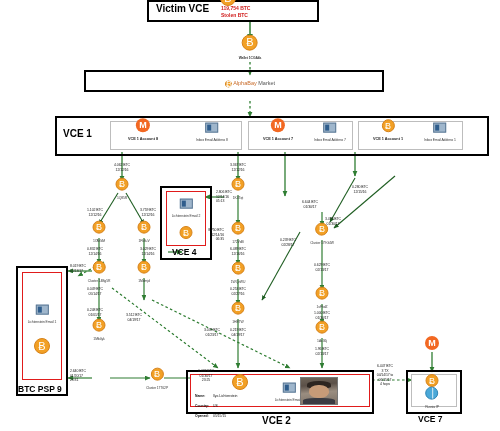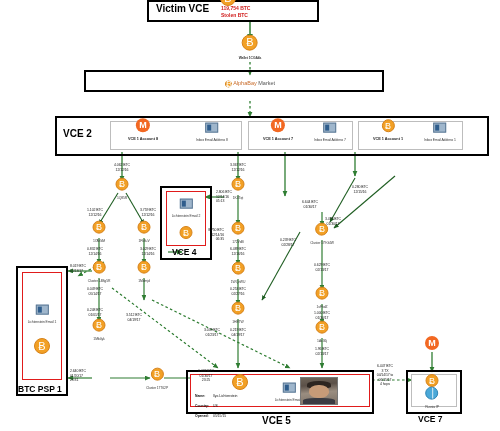--- a/index.html
+++ b/index.html
@@ -313,21 +313,21 @@
   </div>
 
   <div class="box" style="left:84px; top:70px; width:300px; height:22px;"></div>
   <div id="alphabay" style="left:250px; top:84px;">
     <span class="coin" style="width:7px;height:7px;vertical-align:middle;"></span>
     <span>AlphaBay</span>
     <span class="ab-mk">Market</span>
   </div>
 
   <div class="box" style="left:55px; top:116px; width:434px; height:40px;"></div>
-  <div class="box-title sec-title" style="left:63px; top:128px;">VCE 2</div>
+  <div class="box-title sec-title" style="left:63px; top:128px;">VCE 1</div>
 
   <div class="acct-card" style="left:110px; top:121px; width:132px; height:29px;"></div>
   <div class="node" style="left:143px; top:130px;">
     <span class="monero"></span>
     <div class="cardlabel">VCE 1 Account 8</div>
   </div>
   <div class="node" style="left:212px; top:130px;">
     <span class="mail"></span>
     <div class="nlabel">Inbox Email Address 8</div>
   </div>
@@ -367,21 +367,21 @@
   <div class="box" style="left:16px; top:266px; width:52px; height:130px;"></div>
   <div class="redbox" style="left:22px; top:272px; width:40px; height:108px;"></div>
   <div class="node" style="left:42px; top:312px;">
     <span class="mail"></span>
     <div class="nlabel">Lichtenstein
 Email 1</div>
   </div>
   <div class="node" style="left:42px; top:348px;">
     <span class="coin big"></span>
   </div>
-  <div class="box-title sec-title sm" style="left:18px; top:384px;">BTC PSP 1</div>
+  <div class="box-title sec-title sm" style="left:18px; top:384px;">BTC PSP 9</div>
 
   <div class="box" style="left:186px; top:370px; width:188px; height:44px;"></div>
   <div class="redbox" style="left:190px; top:374px; width:180px; height:33px;"></div>
   <div class="vce5-info" style="left:195px; top:389px;">
     <div class="info-row">
       <span class="info-k">Name:</span>
       <span>Ilya Lichtenstein</span>
     </div>
     <div class="info-row">
       <span class="info-k">Country:</span>
@@ -398,21 +398,21 @@
   <div class="node" style="left:289px; top:390px;">
     <span class="mail"></span>
     <div class="nlabel">Lichtenstein
 Email 1</div>
   </div>
   <div class="photo" style="left:300px; top:377px; width:38px; height:28px;">
     <div class="hair"></div>
     <div class="face"></div>
     <div class="body"></div>
   </div>
-  <div class="box-title sec-title" style="left:262px; top:415px;">VCE 5</div>
+  <div class="box-title sec-title" style="left:262px; top:415px;">VCE 2</div>
 
   <div class="box" style="left:406px; top:370px; width:56px; height:44px;"></div>
   <div class="acct-card" style="left:411px; top:374px; width:46px; height:33px;"></div>
   <div class="node" style="left:432px; top:345px;">
     <span class="monero"></span>
   </div>
   <div class="node" style="left:432px; top:382px;">
     <span class="coin"></span>
   </div>
   <div class="node" style="left:432px; top:397px;">

